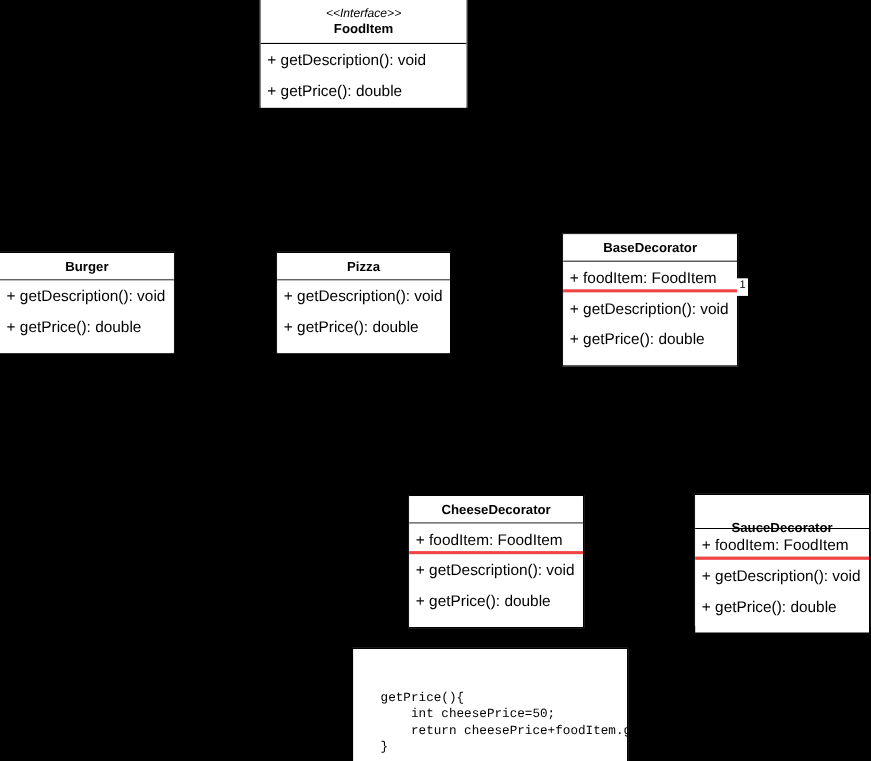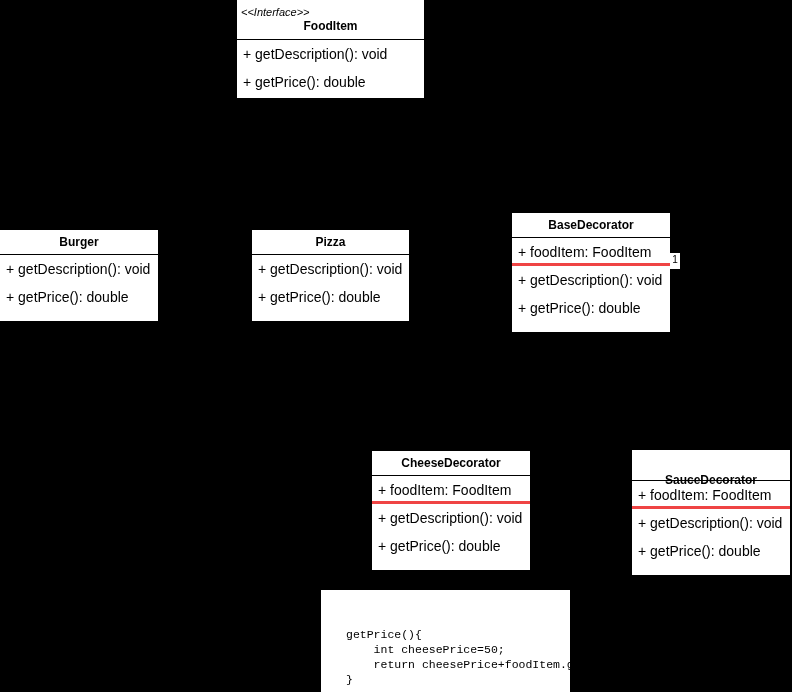--- a/index.html
+++ b/index.html
@@ -32,21 +32,21 @@
     padding: 6px 4px 7px 4px;
     border-bottom: 1px solid #000000;
     background: #ffffff;
   }
   .uml-stereotype {
     display: block;
     font-style: italic;
     font-weight: normal;
     font-size: 11px;
     line-height: 13px;
-    text-align: left;
+    text-align: center;
   }
   .uml-name {
     display: block;
   }
   .uml-compartment {
     box-sizing: border-box;
     background: #ffffff;
     border-bottom: 3px solid #ef4444;
   }
   .uml-compartment.last {

